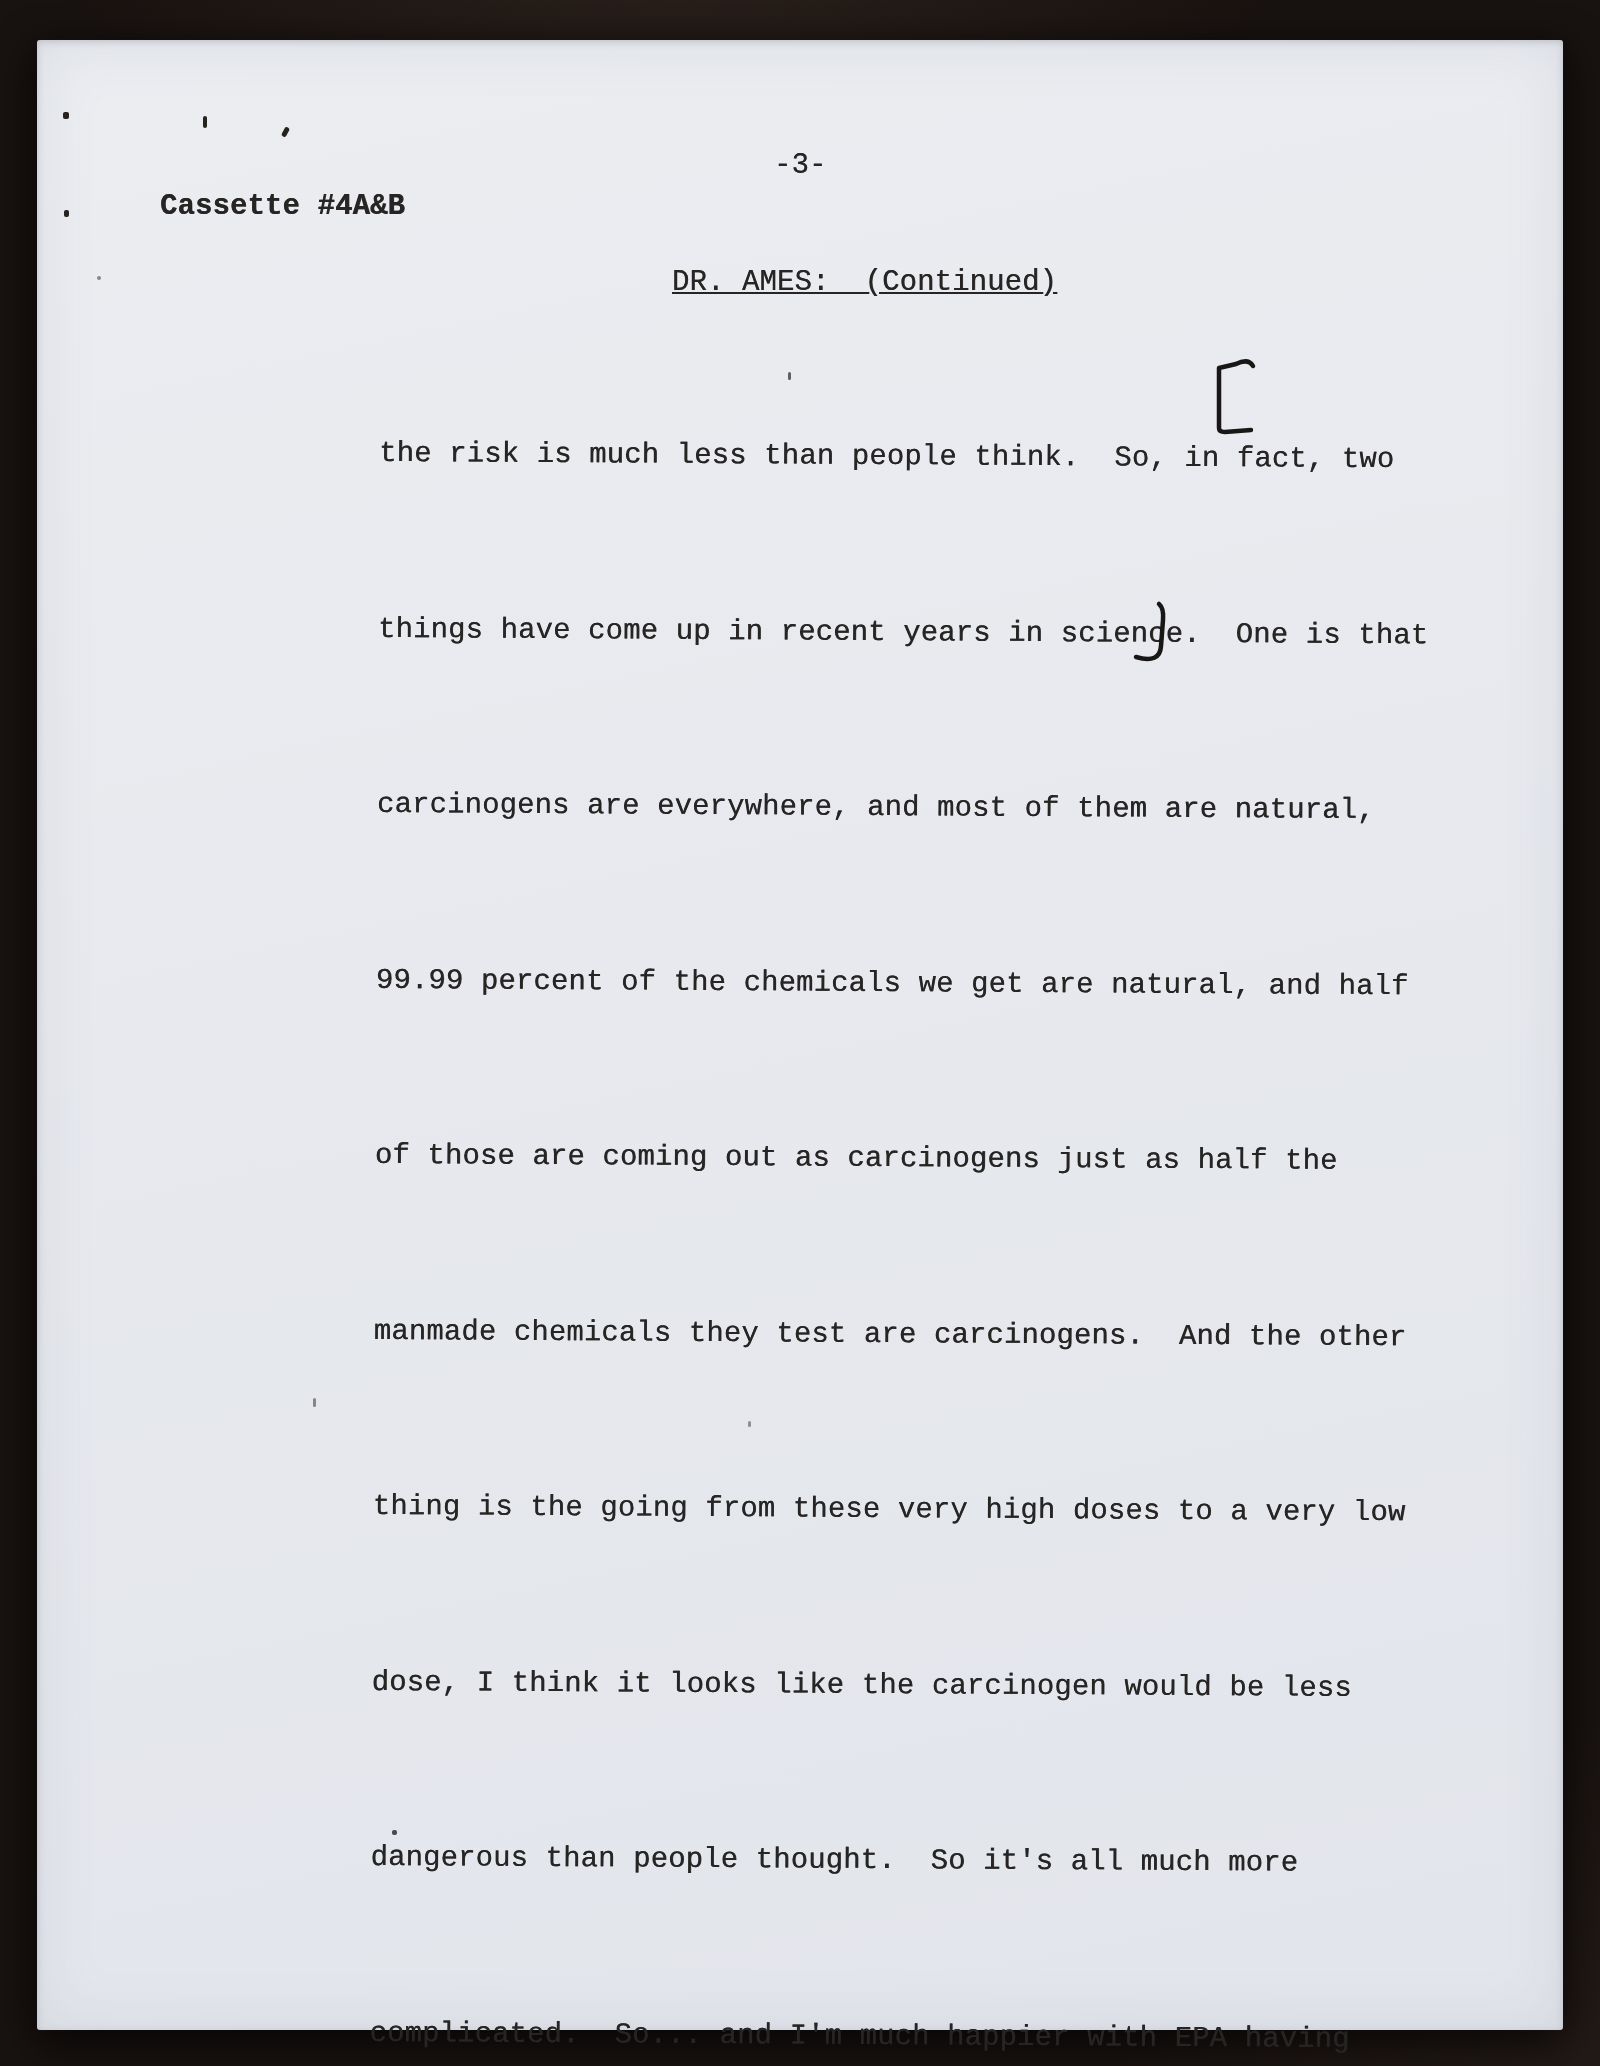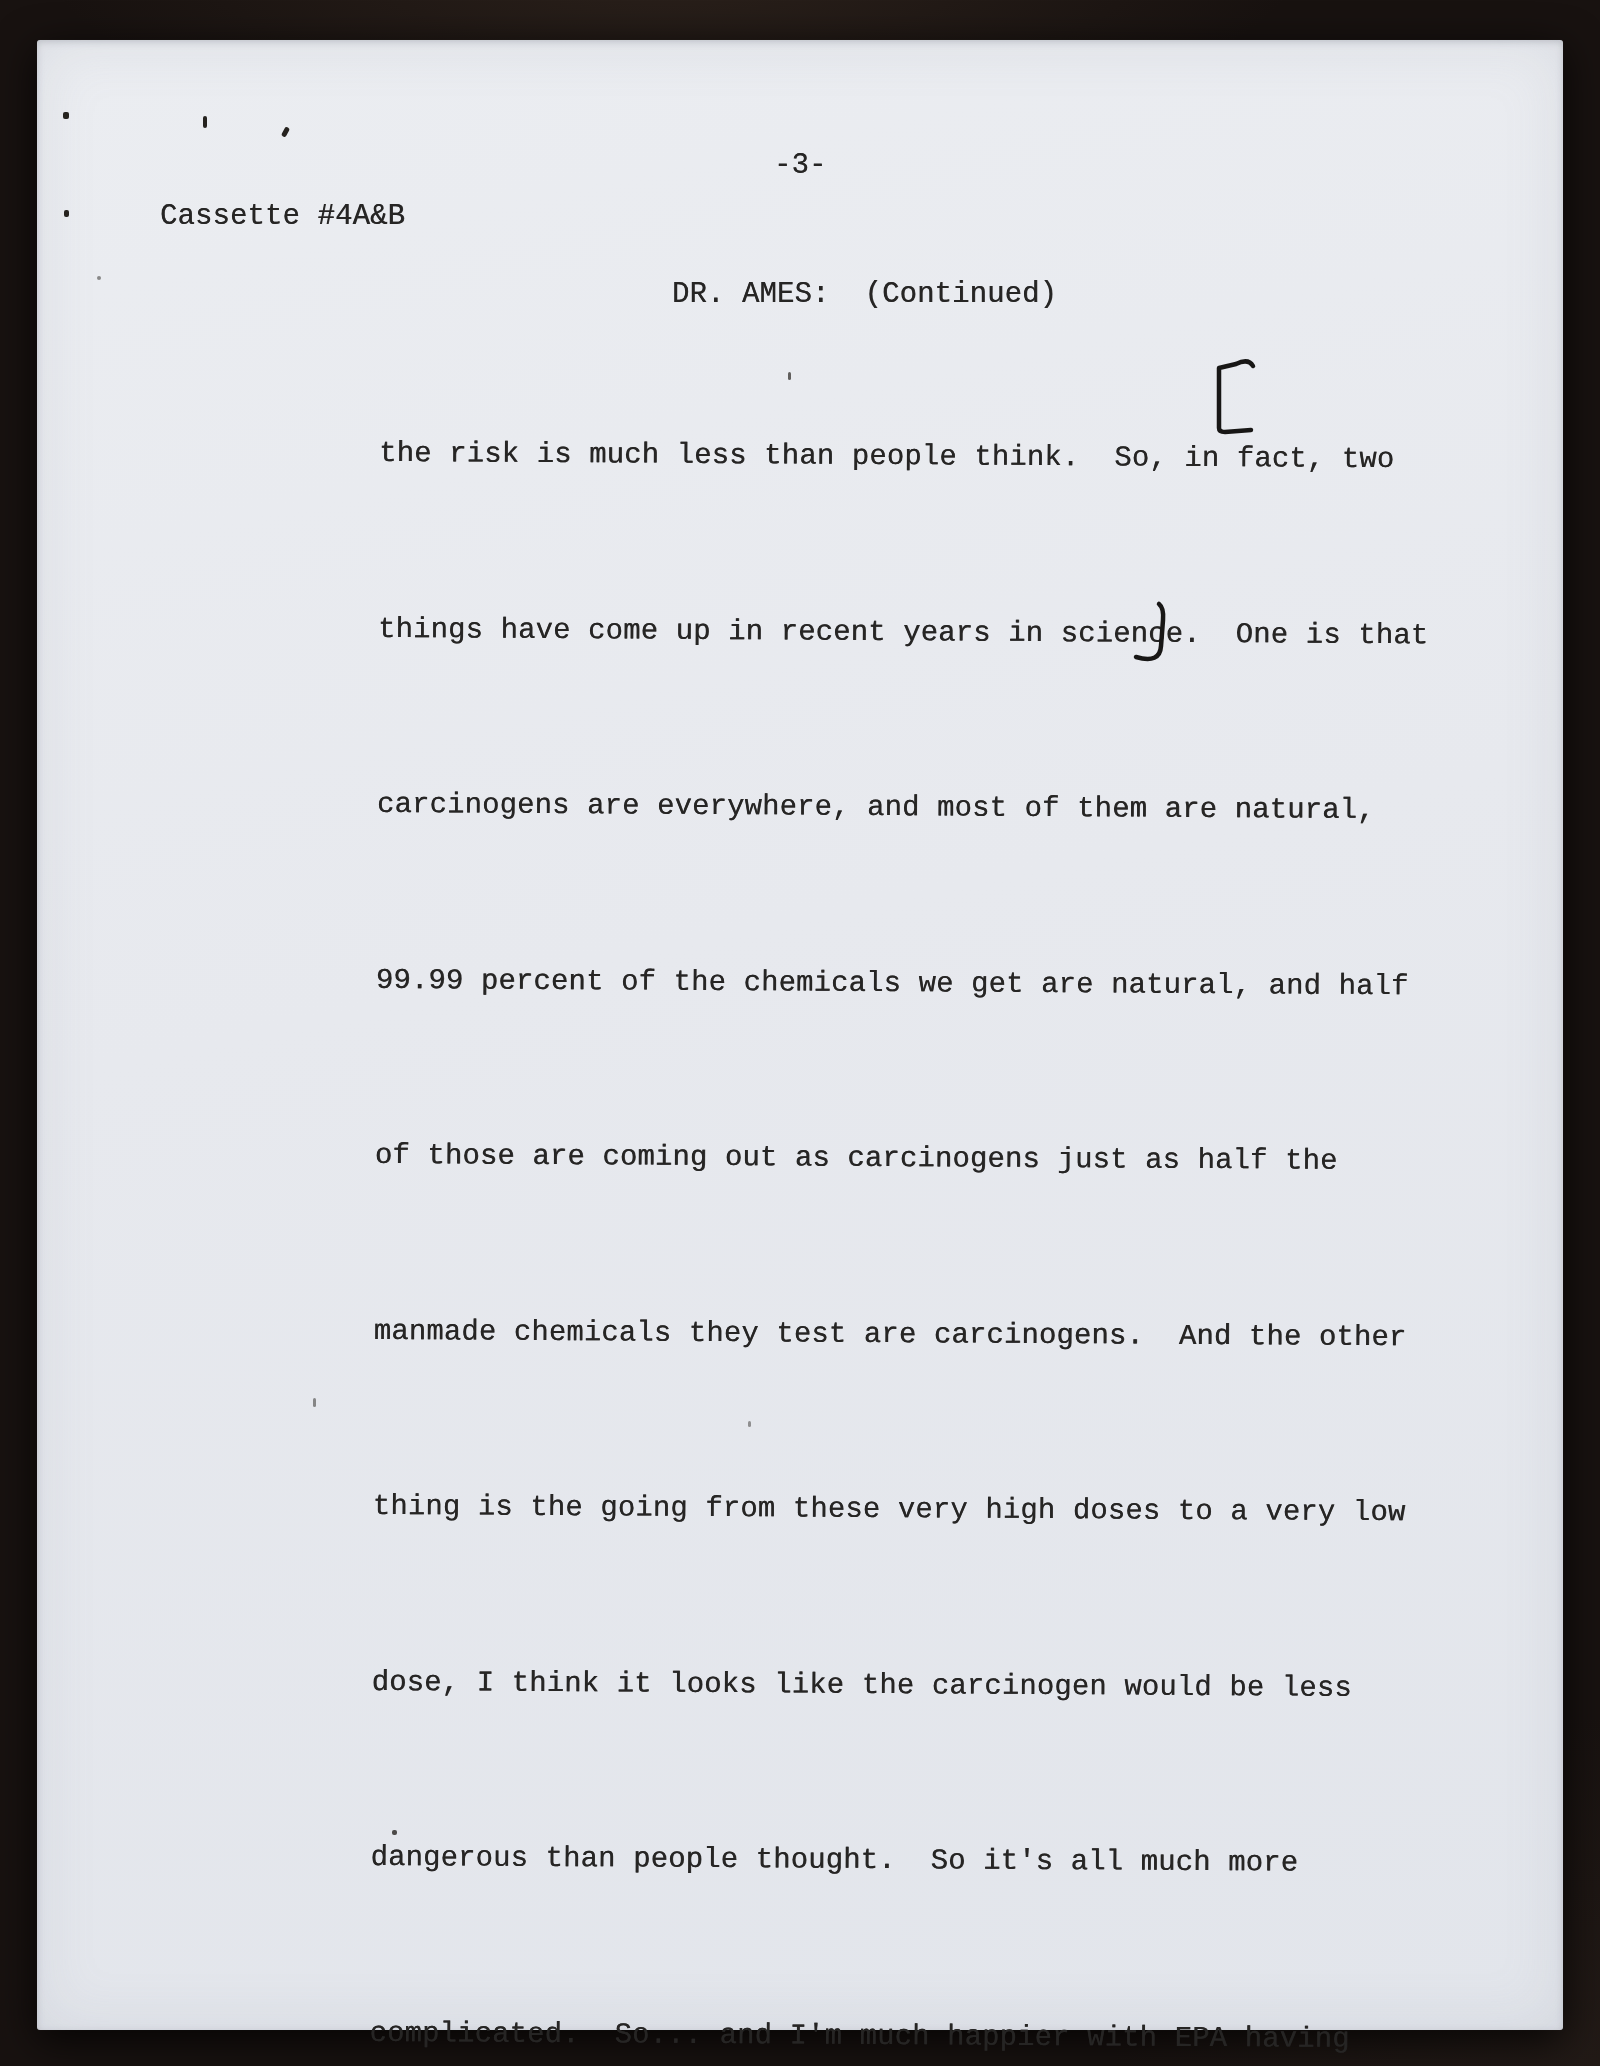--- a/index.html
+++ b/index.html
@@ -20,22 +20,22 @@
       inset 0 2px 7px rgba(125,130,140,0.35),
       inset 0 0 60px rgba(135,142,155,0.16);
   }
   .tw{
     font-family:"Liberation Mono","DejaVu Sans Mono",monospace;
     color:#262524;white-space:pre;letter-spacing:0.1px;
     text-shadow:0.35px 0 0 rgba(38,37,36,0.85);
   }
   .pgnum,.cassette,.heading{position:absolute;font-size:29px;line-height:29px;}
   .pgnum{left:737px;top:111px;}
-  .cassette{left:123px;top:162px;}
-  .heading{left:635px;top:240px;}
+  .cassette{left:123px;top:152px;font-weight:bold;}
+  .heading{left:635px;top:228px;text-decoration:underline;}
   .typed{
     position:absolute;left:343px;top:268px;
     font-size:29px;line-height:58.5px;
     transform:rotate(0.35deg);transform-origin:top left;
   }
   .line{height:58.5px;}
   .mark{position:absolute;}
   .mark path{stroke:#181716;stroke-width:4.5;fill:none;stroke-linecap:round;stroke-linejoin:round;}
   .speck{position:absolute;background:#26231f;border-radius:2px;}
 </style>

